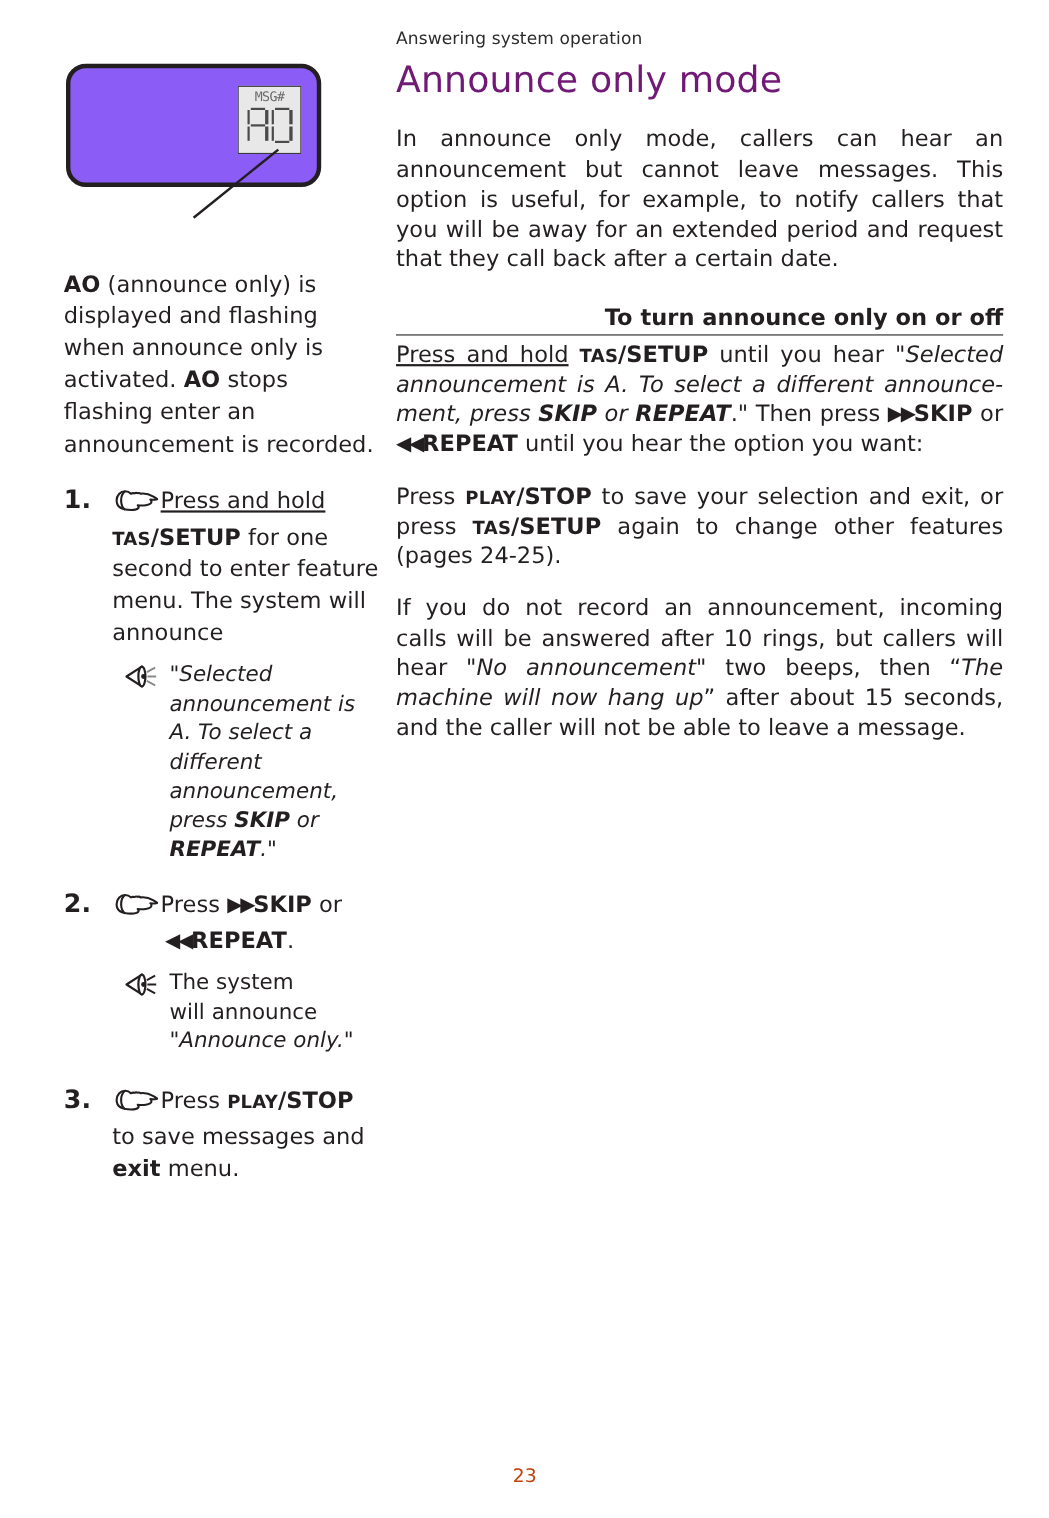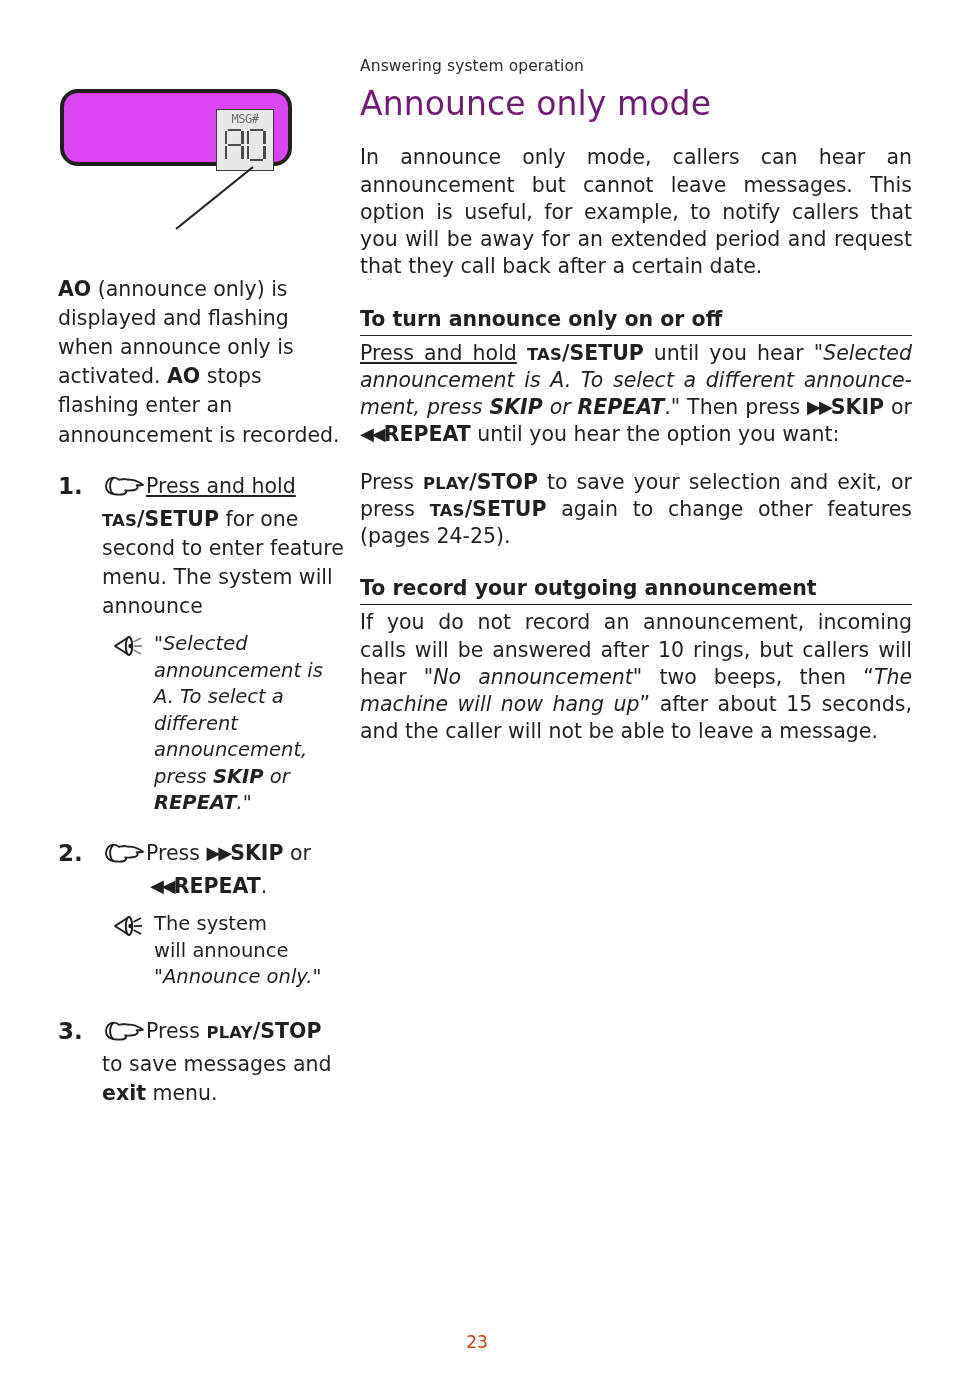--- a/index.html
+++ b/index.html
@@ -11,21 +11,20 @@
     width: 954px;
     height: 1380px;
     position: relative;
     font-family: "DejaVu Sans", "Liberation Sans", sans-serif;
     color: #231f20;
     overflow: hidden;
   }
   .page {
     position: absolute;
     inset: 0;
-    margin-top: 31px;
   }
 
   
   .running-header {
     position: absolute;
     left: 360px;
     top: 26px;
     font-size: 15.5px;
     letter-spacing: .1px;
     color: #2b2b2b;
@@ -43,24 +42,24 @@
   .lcd-wrap {
     position: relative;
     width: 252px;
     height: 182px;
   }
   .lcd-body {
     position: absolute;
     left: 2px;
     top: 2px;
     width: 232px;
-    height: 77px;
+    height: 112px;
     border: 4px solid #231f20;
     border-radius: 18px;
-    background: #d946ef;
+    background: #8b5cf6;
     box-sizing: border-box;
   }
   .lcd-inner {
     position: absolute;
     right: 14px;
     top: 16px;
     width: 58px;
     height: 62px;
     border: 1.6px solid #3a3a3a;
     background: #e8e8e8;
@@ -192,20 +191,21 @@
     line-height: 1.33;
     text-align: justify;
     margin: 0 0 20px 0;
   }
   .sec-head {
     font-size: 20.5px;
     font-weight: 700;
     margin: 26px 0 4px 0;
     padding-bottom: 4px;
     border-bottom: 1.6px solid #231f20;
+    text-align: right;
   }
   .sec-head:first-child { margin-top: 0; }
   ul.opts {
     list-style: none;
     margin: 0 0 18px 0;
     padding: 0;
   }
   ul.opts li {
     position: relative;
     padding-left: 30px;
@@ -331,21 +331,20 @@
 
     <p class="body-p">In announce only mode, callers can hear an announcement but cannot leave messages. This option is useful, for example, to notify callers that you will be away for an extended period and request that they call back after a certain date.</p>
 
     <h2 class="sec-head">To turn announce only on or off</h2>
 
     <p class="body-p"><u class="solid">Press and hold</u> <span class="sc">TAS</span><b>/SETUP</b><span> until you hear "</span><i>Selected announcement is A. To select a different announce-ment, press </i><i><b>SKIP</b></i><i> or </i><i><b>REPEAT</b></i><span>." Then press </span><b class="btn"><span class="arr">▶▶</span><span>SKIP</span></b><span> or </span><b class="btn"><span class="arr">◀◀</span><span>REPEAT</span></b><span> until you hear the option you want:</span></p>
 
 
     <p class="body-p"><span>Press </span><span class="sc">PLAY</span><b>/STOP</b><span> to save your selection and exit, or press </span><span class="sc">TAS</span><b>/SETUP</b><span> again to change other features (pages 24-25).</span></p>
 
-    <h2 class="sec-head">To record your outgoing announcement</h2>
 
 
     <p class="body-p"><span>If you do not record an announcement, incoming calls will be answered after 10 rings, but callers will hear "</span><i>No announcement</i><span>" two beeps, then “</span><i>The machine will now hang up</i><span>” after about 15 seconds, and the caller will not be able to leave a message.</span></p>
 
   </div>
 
   <div class="folio">23</div>
 
 </div>
 

